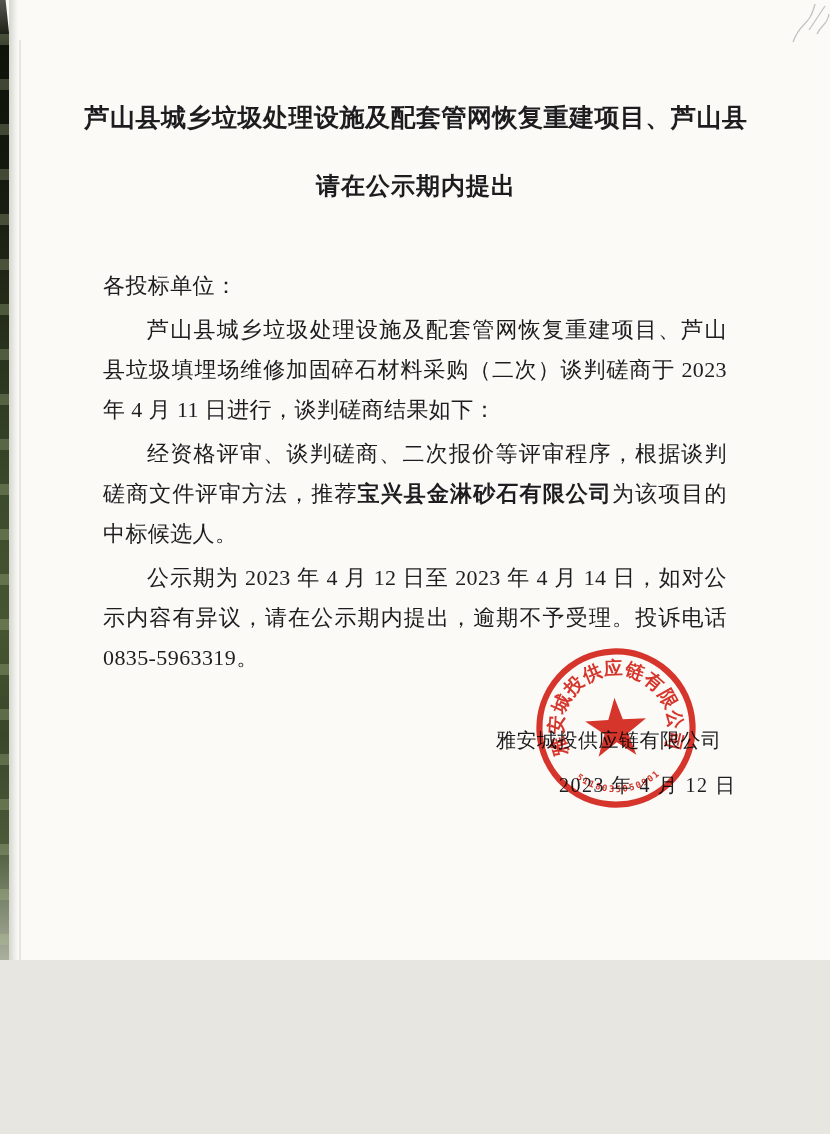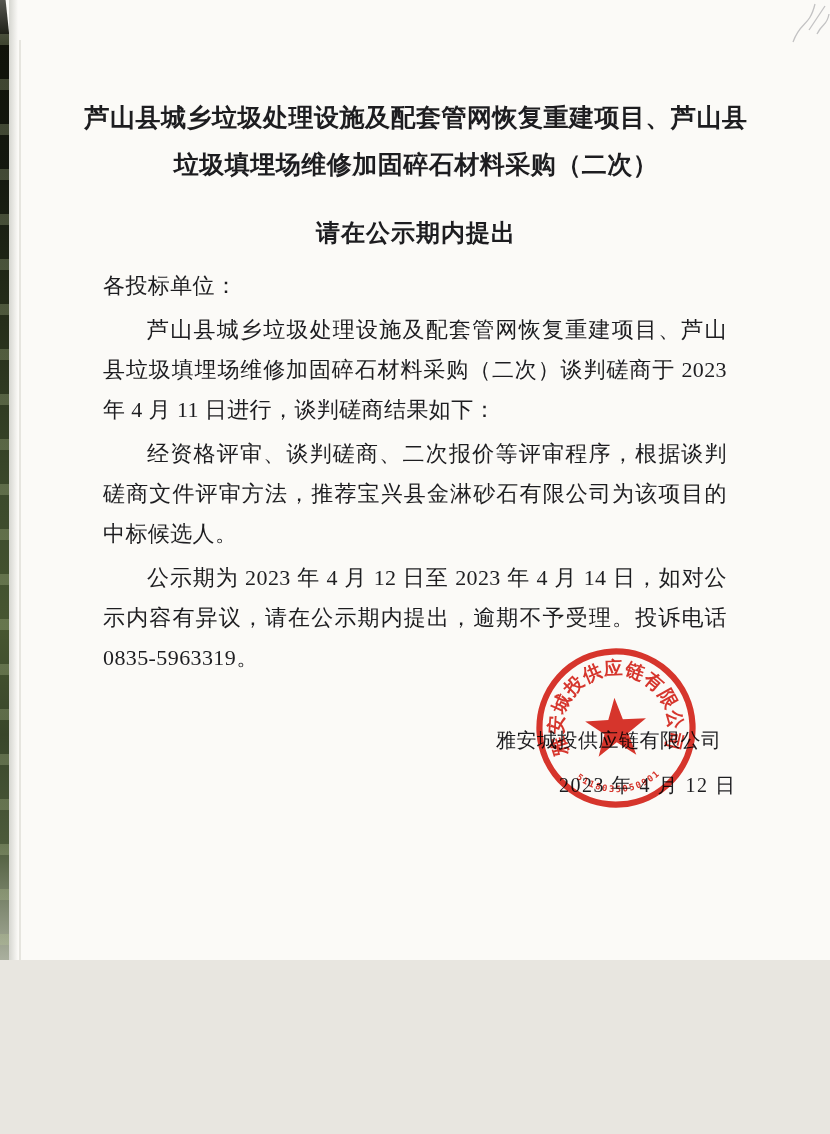--- a/index.html
+++ b/index.html
@@ -59,21 +59,21 @@
     font-family:"Liberation Sans","DejaVu Sans",sans-serif;font-weight:bold;
   }
   .title-line{font-size:25px;line-height:47px;letter-spacing:0.5px;}
   .subtitle{margin-top:29px;font-size:24px;letter-spacing:1px;}
   .body-block{
     position:absolute;left:99px;top:262px;width:632px;
     font-size:22px;line-height:40px;text-align:justify;letter-spacing:0.4px;
   }
   .body-block p{margin:4px;}
   .indent{text-indent:2em;}
-  .bold{font-weight:normal;}
+  .bold{font-weight:bold;}
   .sig-company{position:absolute;left:496px;top:727px;font-size:20px;letter-spacing:0.5px;z-index:1;}
   .sig-date{position:absolute;left:559px;top:772px;font-size:20px;letter-spacing:1.5px;z-index:1;}
   
   .seal{
     position:absolute;left:527px;top:639px;width:178px;height:178px;
     mix-blend-mode:multiply;opacity:0.93;z-index:2;
     transform:rotate(-3deg);
   }
   .seal-ring{fill:none;stroke:var(--seal-red);stroke-width:7;}
   .seal-star{fill:var(--seal-red);}
@@ -89,21 +89,20 @@
   <div class="edge-shadow"></div>
   <div class="crease"></div>
   <svg class="scribble" viewBox="0 0 65 60">
     <path d="M 28,42 C 36,20 44,28 50,4"></path>
     <path d="M 44,30 L 60,6"></path>
     <path d="M 52,34 C 58,22 62,26 64,14"></path>
   </svg>
 
   <div class="title-block">
     <div class="title-line">芦山县城乡垃圾处理设施及配套管网恢复重建项目、芦山县</div>
-    <div class="title-line">垃圾填埋场维修加固碎石材料采购（二次）</div>
     <div class="subtitle">请在公示期内提出</div>
   </div>
 
   <div class="body-block">
     <p class="salutation">各投标单位：</p>
     <p class="indent">芦山县城乡垃圾处理设施及配套管网恢复重建项目、芦山县垃圾填埋场维修加固碎石材料采购（二次）谈判磋商于 2023 年 4 月 11 日进行，谈判磋商结果如下：</p>
     <p class="indent"><span>经资格评审、谈判磋商、二次报价等评审程序，根据谈判磋商文件评审方法，推荐</span><span class="bold">宝兴县金淋砂石有限公司</span><span>为该项目的中标候选人。</span></p>
     <p class="indent">公示期为 2023 年 4 月 12 日至 2023 年 4 月 14 日，如对公示内容有异议，请在公示期内提出，逾期不予受理。投诉电话 0835-5963319。</p>
   </div>
 

